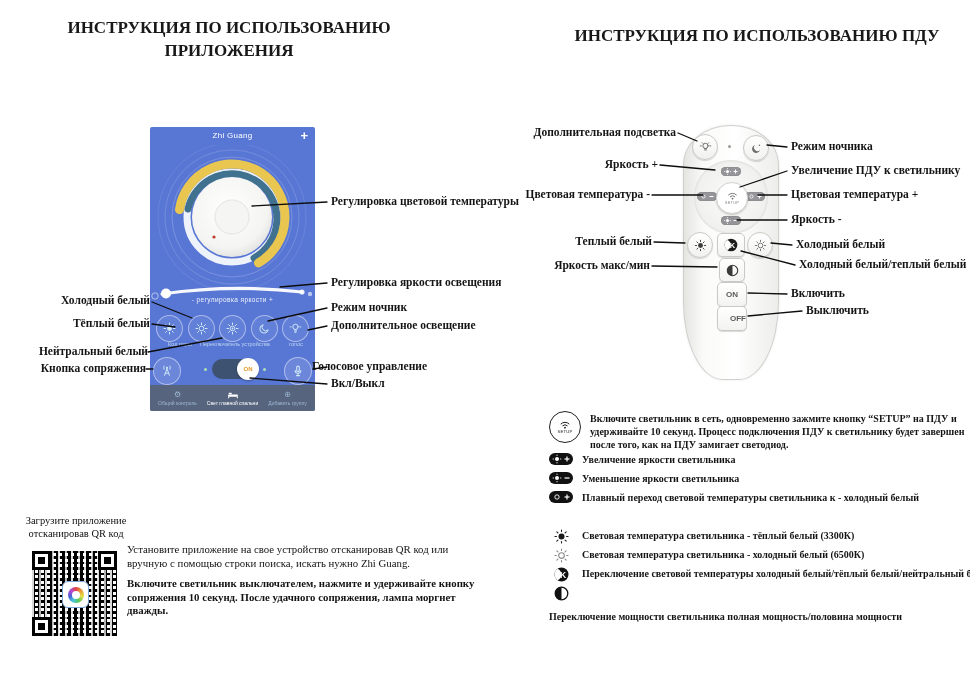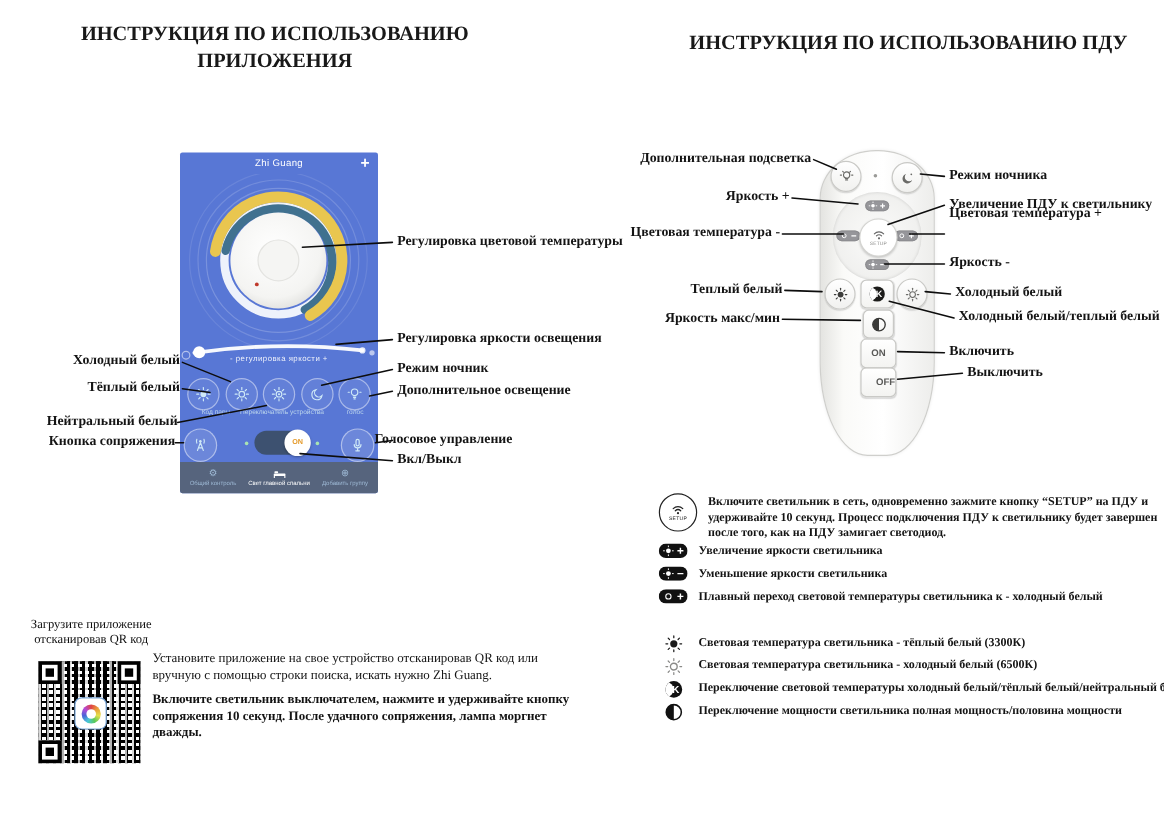--- a/index.html
+++ b/index.html
@@ -391,21 +391,21 @@
   <div class="lbl" style="left:312px; top:360px;">Голосовое управление</div>
   <div class="lbl" style="left:331px; top:377px;">Вкл/Выкл</div>
 
   <div class="lbl" style="right:294px; top:126px;">Дополнительная подсветка</div>
   <div class="lbl" style="right:312px; top:158px;">Яркость +</div>
   <div class="lbl" style="right:320px; top:188px;">Цветовая температура -</div>
   <div class="lbl" style="right:318px; top:235px;">Теплый белый</div>
   <div class="lbl" style="right:320px; top:259px;">Яркость макс/мин</div>
   <div class="lbl" style="left:791px; top:140px;">Режим ночника</div>
   <div class="lbl" style="left:791px; top:164px;">Увеличение ПДУ к светильнику</div>
-  <div class="lbl" style="left:791px; top:172px;">Цветовая температура +</div>
+  <div class="lbl" style="left:791px; top:188px;">Цветовая температура +</div>
   <div class="lbl" style="left:791px; top:213px;">Яркость -</div>
   <div class="lbl" style="left:796px; top:238px;">Холодный белый</div>
   <div class="lbl" style="left:799px; top:258px;">Холодный белый/теплый белый</div>
   <div class="lbl" style="left:791px; top:287px;">Включить</div>
   <div class="lbl" style="left:806px; top:304px;">Выключить</div>
 
   <svg class="lines" width="970" height="678" viewBox="0 0 970 678">
     <g stroke="#0d0d0d" stroke-width="1.3" stroke-linecap="round">
       <line x1="152" y1="302" x2="192" y2="318"></line>
       <line x1="152" y1="324" x2="175" y2="327"></line>
@@ -545,21 +545,21 @@
             </clipPath>
           </defs>
         <circle cx="7.5" cy="7.5" r="7" fill="#111"></circle>
         <circle cx="1.2" cy="7.5" r="6.2" fill="#fff" clip-path="url(#ckc2)"></circle>
         <text x="9" y="10.8" font-size="8.5" font-weight="bold" fill="#fff" text-anchor="middle" font-family="Liberation Sans, sans-serif">K</text>
       </svg>
     </span>
     <span class="ltext">Переключение световой температуры холодный белый/тёплый белый/нейтральный белый</span>
   </div>
 
-  <div class="legend-row" style="top:586px;">
+  <div class="legend-row" style="top:586px;flex-direction:column;">
     <span class="licon" style="width:24px;">
       <svg viewBox="0 0 15 15" width="15" height="15">
         <circle cx="7.5" cy="7.5" r="6.3" fill="none" stroke="#111" stroke-width="1.3"></circle>
         <path d="M7.5 1.2A6.3 6.3 0 0 0 7.5 13.8z" fill="#111"></path>
       </svg>
     </span>
     <span class="ltext">Переключение мощности светильника полная мощность/половина мощности</span>
   </div>
 
   <div class="qr-cap">

